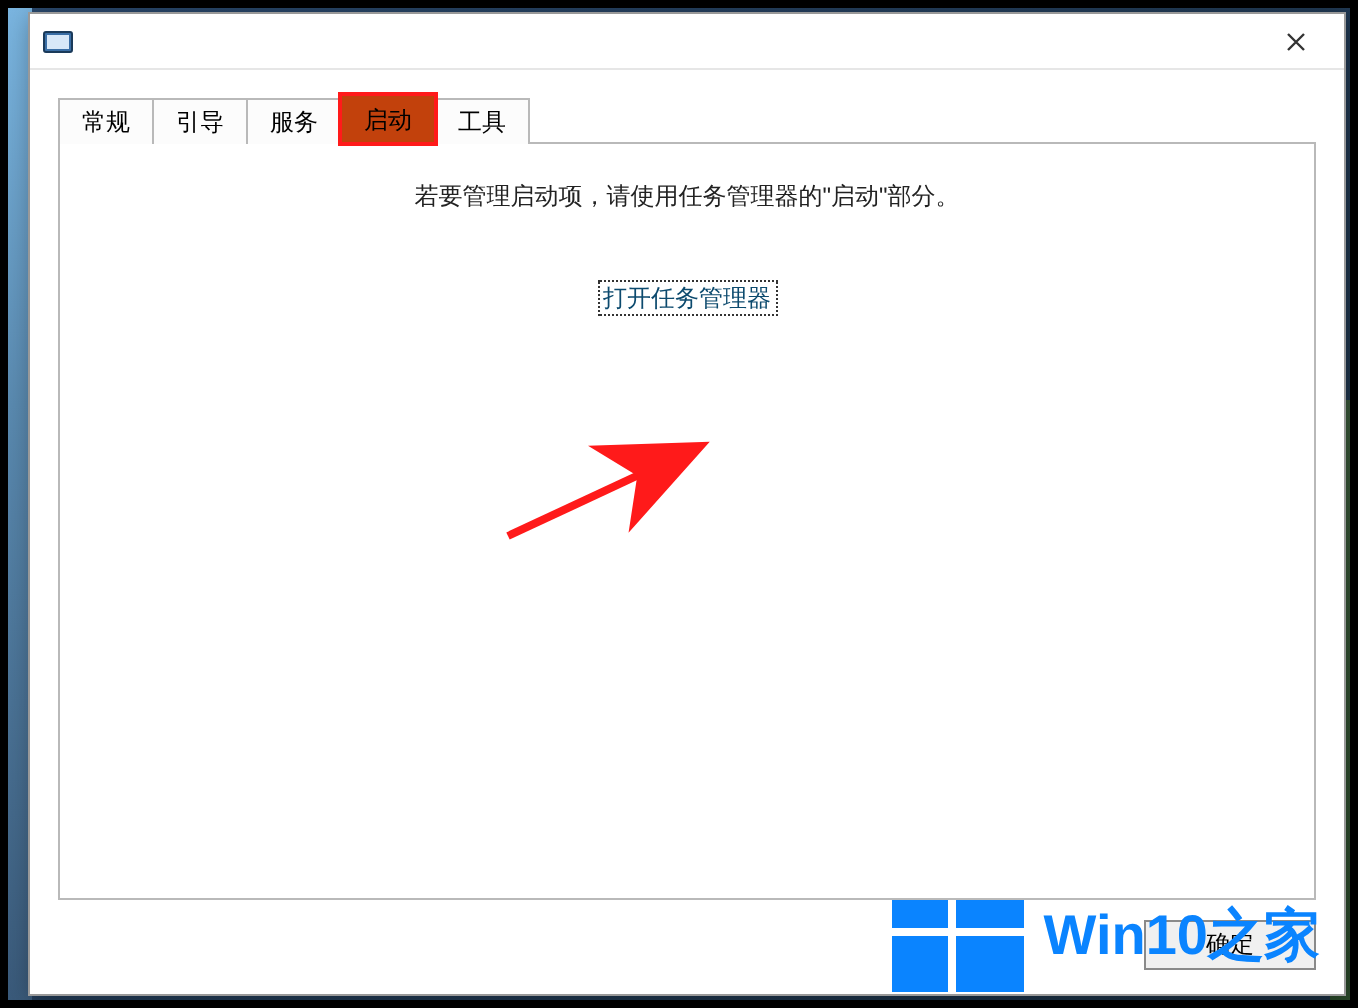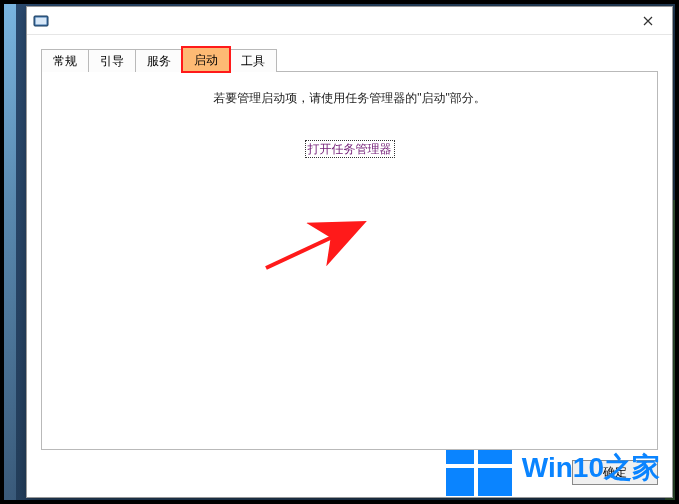--- a/index.html
+++ b/index.html
@@ -18,21 +18,20 @@
   position: absolute;
   left: 14px;
   top: 6px;
   right: 6px;
   bottom: 6px;
   background: #fff;
   border: 1px solid #999;
   box-shadow: 2px 2px 12px rgba(0,0,0,.35);
   display: flex;
   flex-direction: column;
-  margin-left: 12px;
 }
 .titlebar {
   height: 28px;
   display: flex;
   align-items: center;
   padding: 0 2px 0 6px;
   background: #fff;
   border-bottom: 1px solid #e6e6e6;
 }
 .titlebar .app-icon {
@@ -65,21 +64,21 @@
   background: #fcfcfc;
   display: flex;
   align-items: center;
   justify-content: center;
   margin-right: -1px;
   cursor: pointer;
   font-size: 12px;
   position: relative;
 }
 .tab.active {
-  background: #fdba74;
+  background: #c2410c;
   z-index: 3;
   height: 25px;
   margin-top: -2px;
 }
 .tab.highlight-red { outline: 2px solid #ff1a1a; outline-offset: -1px; z-index: 5; }
 
 .tab-panel {
   flex: 1;
   border: 1px solid #b9b9b9;
   background: #fff;
@@ -91,21 +90,21 @@
 .msg {
   text-align: center;
   font-size: 12px;
   color: #222;
 }
 .link-wrap {
   text-align: center;
   margin-top: 34px;
 }
 .link {
-  color: #701a75;
+  color: #0c4a6e;
   text-decoration: none;
   font-size: 12px;
   padding: 1px 2px;
   outline: 1px dotted #333;
   cursor: pointer;
 }
 
 .arrow {
   position: absolute;
   left: 218px;

